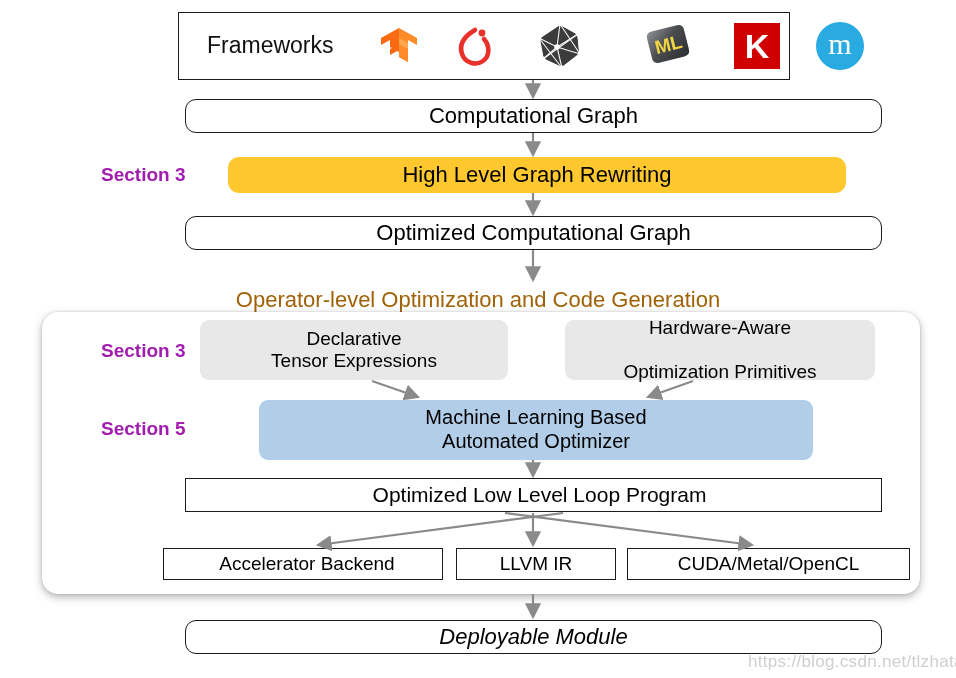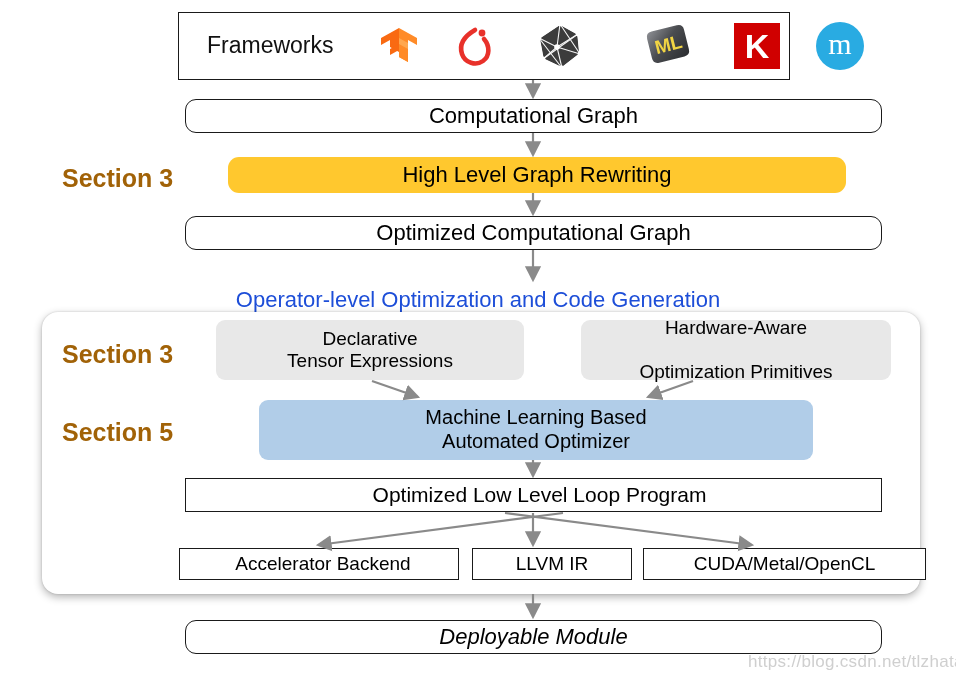--- a/index.html
+++ b/index.html
@@ -32,34 +32,35 @@
     background: #ffffff;
     border: 1.5px solid #1a1a1a;
   }
   .box-round {
     border-radius: 9px;
     border: none;
   }
   .lbl-22 { font-size: 22px; border-radius: 11px; }
   .lbl-21 { font-size: 21px; }
   .lbl-20 { font-size: 20px; }
-  .lbl-19 { font-size: 19px; margin-left: 16px; }
+  .lbl-19 { font-size: 19px; }
 
   .section-label {
     position: absolute;
     font-weight: bold;
-    font-size: 25px;
+    font-size: 19px;
+    color: #a21caf;
+    white-space: nowrap;
+    margin-left: 39px;
+  }
+
+  .plain-text {
+    position: absolute;
+    font-size: 22px;
     color: #a16207;
-    white-space: nowrap;
-  }
-
-  .plain-text {
-    position: absolute;
-    font-size: 22px;
-    color: #1d4ed8;
     white-space: nowrap;
     text-align: center;
   }
 
   
   #frameworks-box {
     left: 178px;
     top: 12px;
     width: 612px;
     height: 68px;

